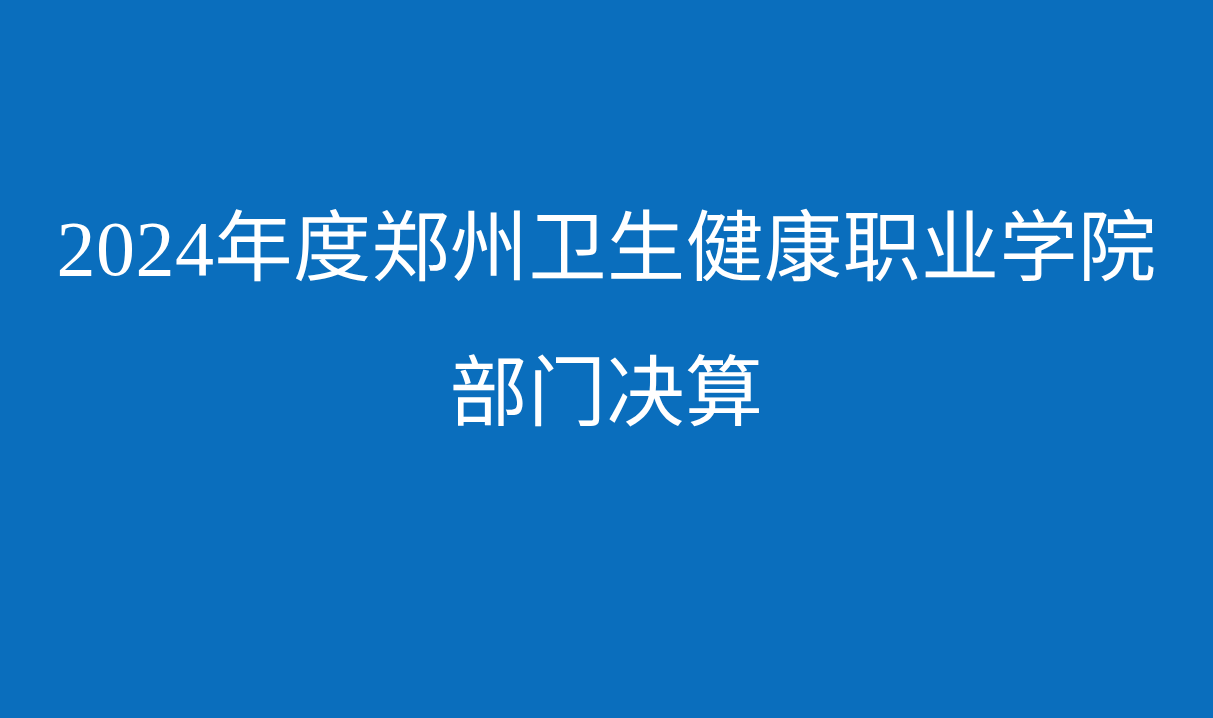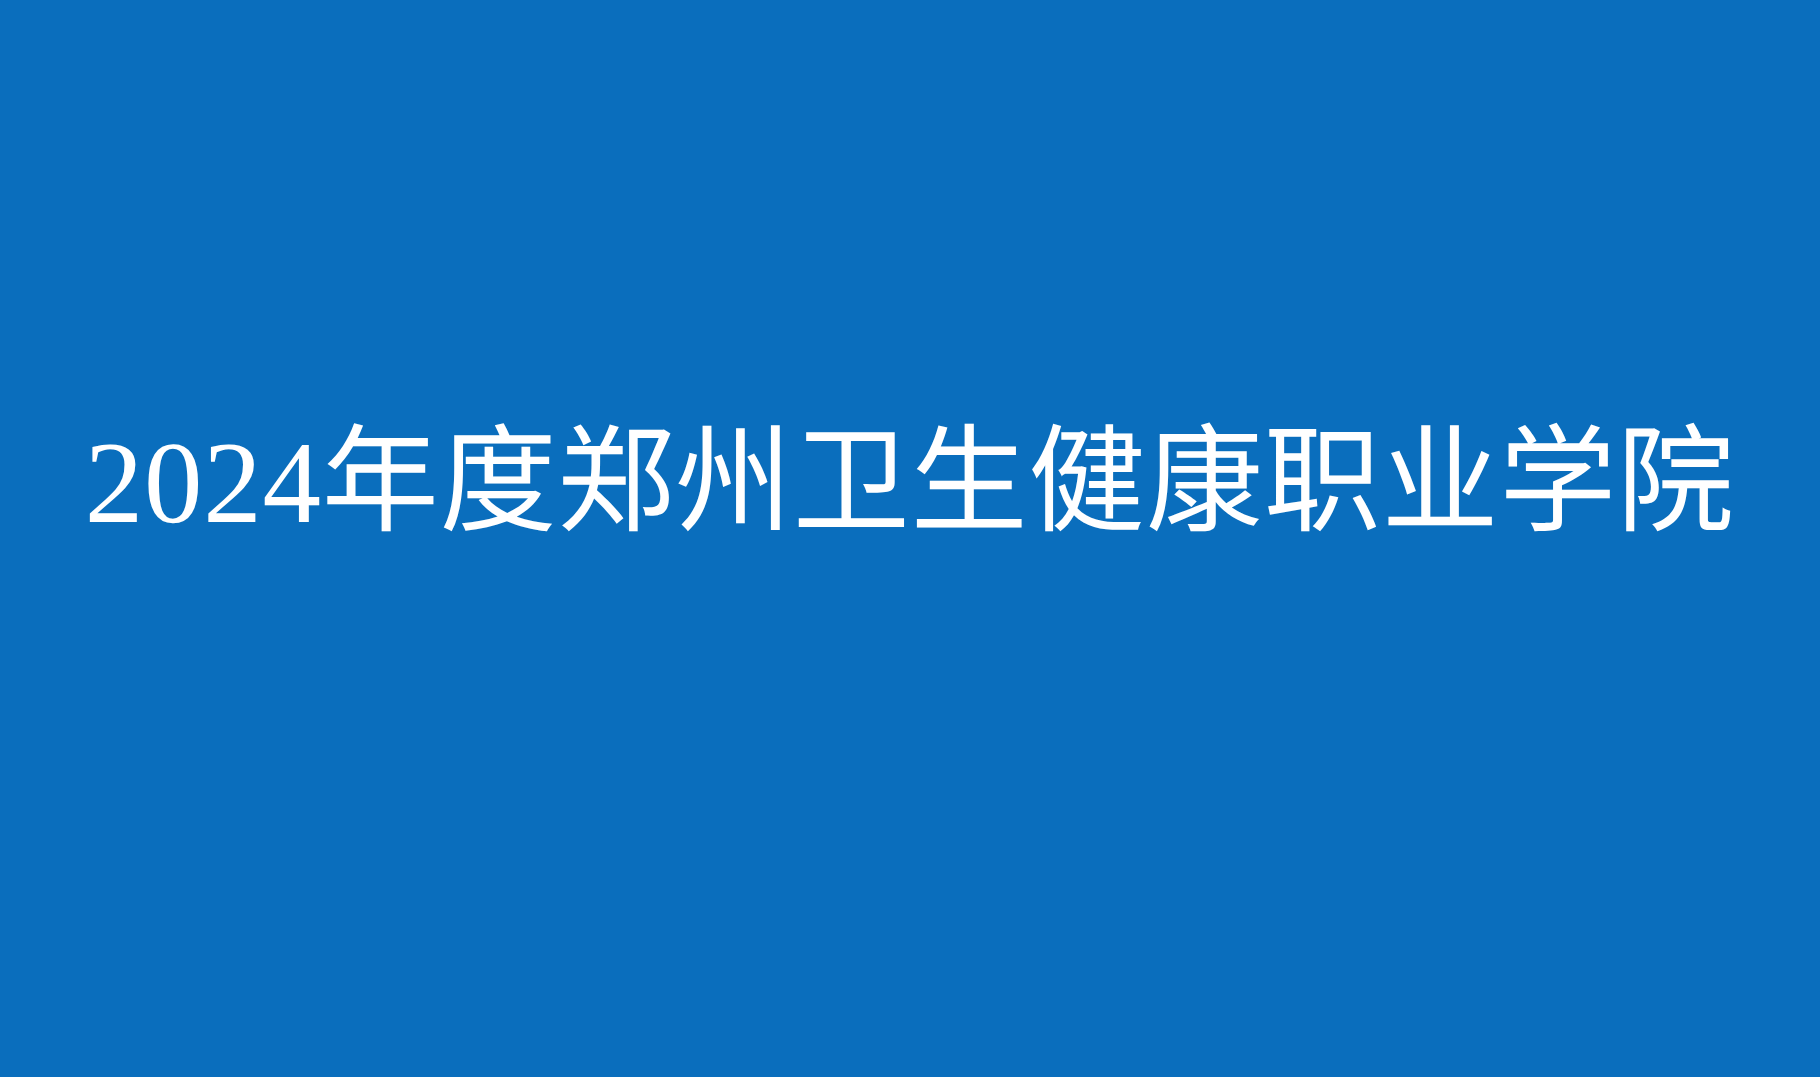--- a/index.html
+++ b/index.html
@@ -54,16 +54,17 @@
 </style>
 </head>
 <body>
 
 <div id="cover-slide" style="background-color: rgb(10, 110, 189);">
 
   <div id="title-block">
 
     <span class="title-line" id="title-line-1" style="color: rgb(255, 255, 255);">2024年度郑州卫生健康职业学院</span>
 
+    <span class="title-line" id="title-line-2" style="color: rgb(255, 255, 255);">部门决算</span>
 
   </div>
 
 </div>
 
 </body></html>

